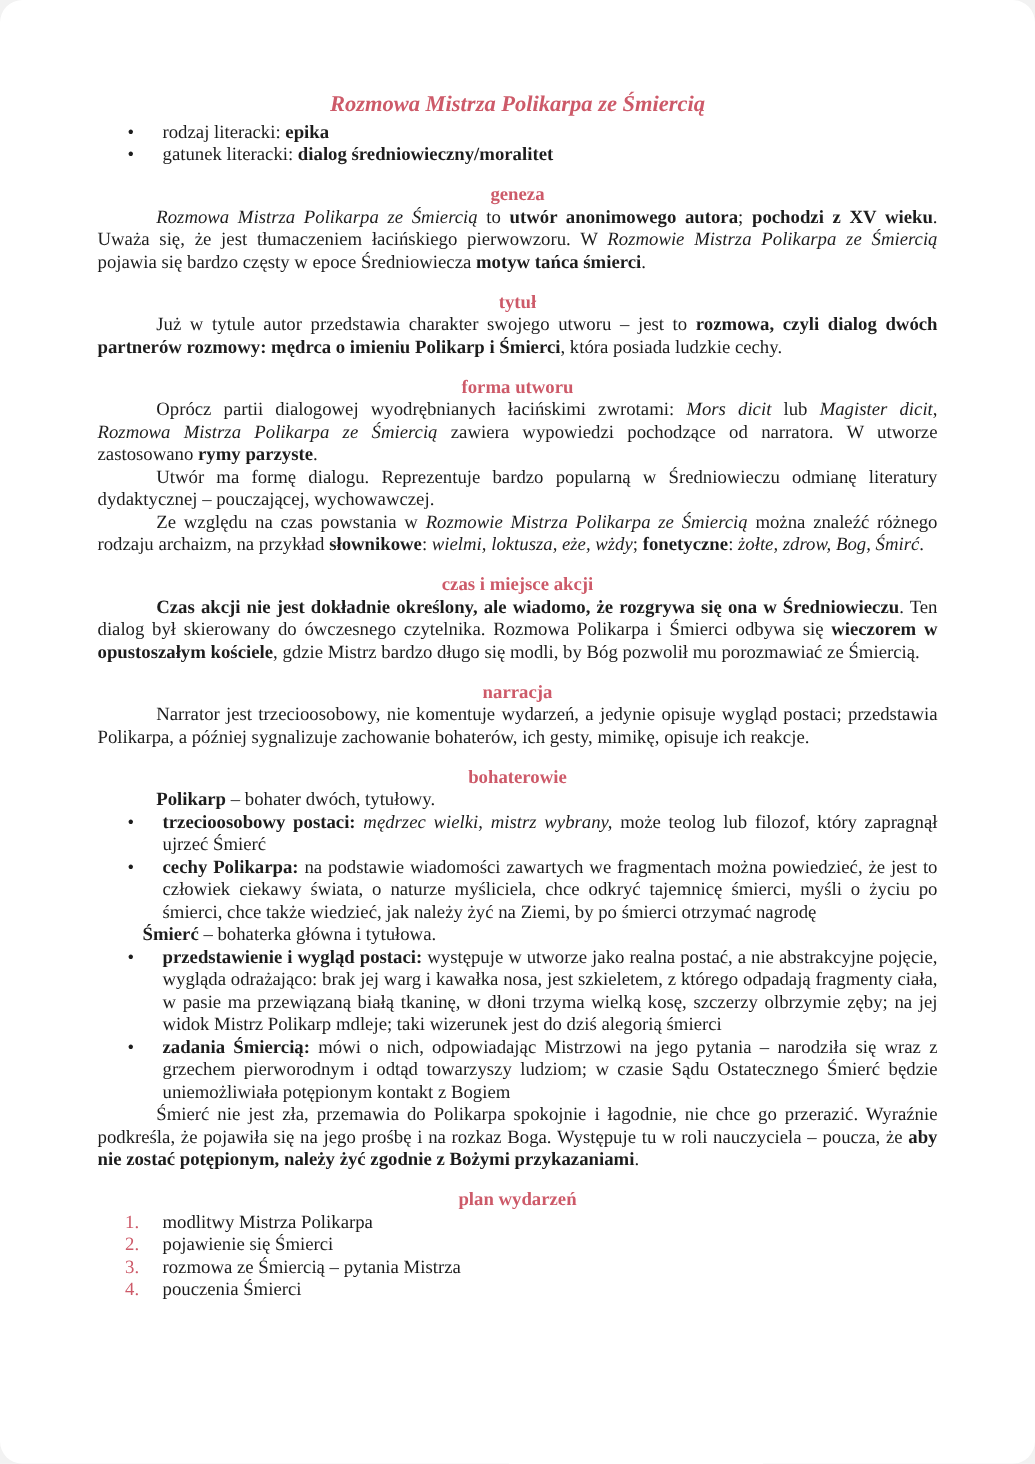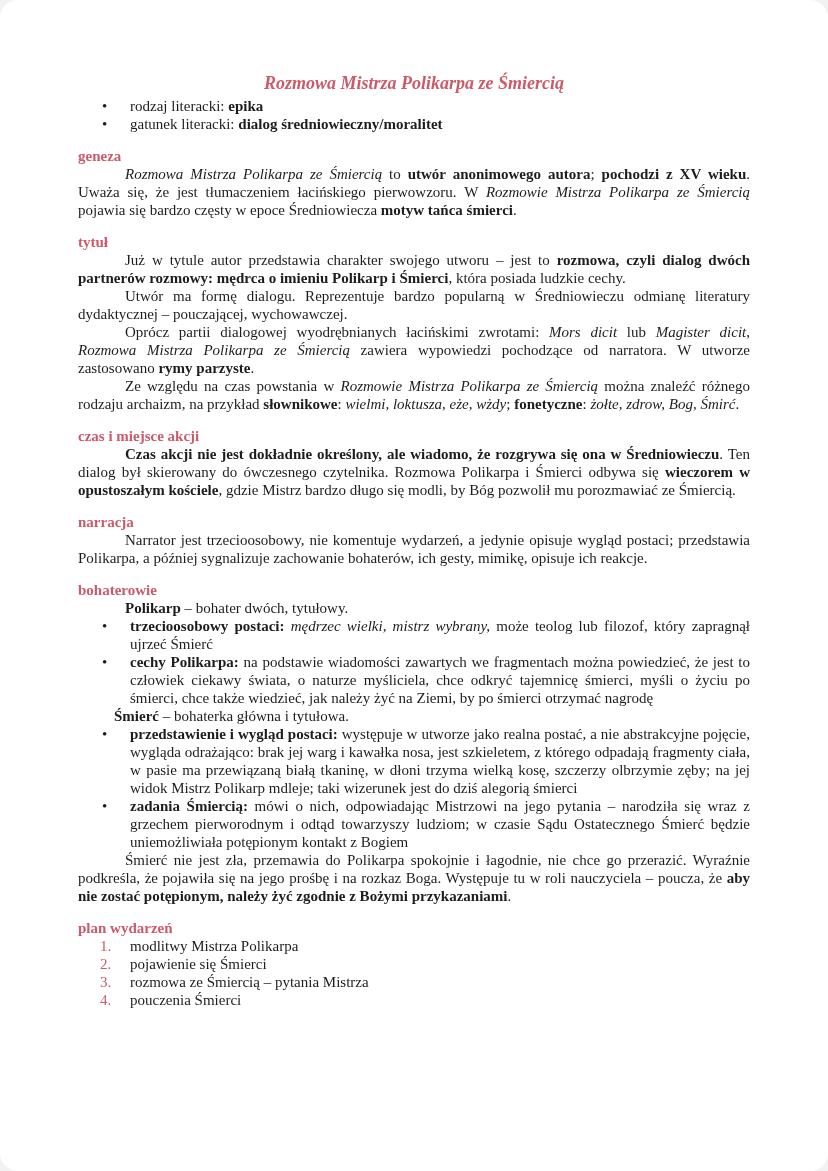--- a/index.html
+++ b/index.html
@@ -18,20 +18,21 @@
   }
   .title{
     margin:0 0 3px 0;
     text-align:center;
     font-size:18px;line-height:22px;
     font-weight:bold;font-style:italic;
     color:var(--accent);
   }
   .heading{
     margin:14px 0 0 0;
+    text-align:center;
     font-size:15px;line-height:18px;
     font-weight:bold;
     color:var(--accent);
   }
   .para{margin:0;text-align:justify;}
   .para.indent{text-indent:47px;}
   .para.hang{margin-left:36px;}
   .bullets,.numbers{margin:0;padding:0;list-style:none;}
   .item{position:relative;padding-left:52px;text-align:justify;}
   .marker{position:absolute;left:24px;top:0;}
@@ -46,22 +47,23 @@
   <h1 class="title">Rozmowa Mistrza Polikarpa ze Śmiercią</h1>
   <div id="doc">
       <ul class="bullets">
         <li class="item"><span class="marker">•</span><span><span>rodzaj literacki: </span><span class="b">epika</span></span></li>
         <li class="item"><span class="marker">•</span><span><span>gatunek literacki: </span><span class="b">dialog średniowieczny/moralitet</span></span></li>
       </ul>
       <h2 class="heading">geneza</h2>
       <p class="para indent"><span class="i">Rozmowa Mistrza Polikarpa ze Śmiercią</span><span> to </span><span class="b">utwór anonimowego autora</span><span>; </span><span class="b">pochodzi z XV wieku</span><span>. Uważa się, że jest tłumaczeniem łacińskiego pierwowzoru. W </span><span class="i">Rozmowie Mistrza Polikarpa ze Śmiercią</span><span> pojawia się bardzo częsty w epoce Średniowiecza </span><span class="b">motyw tańca śmierci</span><span>.</span></p>
       <h2 class="heading">tytuł</h2>
       <p class="para indent"><span>Już w tytule autor przedstawia charakter swojego utworu – jest to </span><span class="b">rozmowa, czyli dialog dwóch partnerów rozmowy: mędrca o imieniu Polikarp i Śmierci</span><span>, która posiada ludzkie cechy.</span></p>
+      <h2 class="heading">forma utworu</h2>
+      <p class="para indent"><span>Oprócz partii dialogowej wyodrębnianych łacińskimi zwrotami: </span><span class="i">Mors dicit</span><span> lub </span><span class="i">Magister dicit</span><span>, </span><span class="i">Rozmowa Mistrza Polikarpa ze Śmiercią</span><span> zawiera wypowiedzi pochodzące od narratora. W utworze zastosowano </span><span class="b">rymy parzyste</span><span>.</span></p>
       <p class="para indent"><span>Utwór ma formę dialogu. Reprezentuje bardzo popularną w Średniowieczu odmianę literatury dydaktycznej – pouczającej, wychowawczej.</span></p>
-      <p class="para indent"><span>Oprócz partii dialogowej wyodrębnianych łacińskimi zwrotami: </span><span class="i">Mors dicit</span><span> lub </span><span class="i">Magister dicit</span><span>, </span><span class="i">Rozmowa Mistrza Polikarpa ze Śmiercią</span><span> zawiera wypowiedzi pochodzące od narratora. W utworze zastosowano </span><span class="b">rymy parzyste</span><span>.</span></p>
       <p class="para indent"><span>Ze względu na czas powstania w </span><span class="i">Rozmowie Mistrza Polikarpa ze Śmiercią</span><span> można znaleźć różnego rodzaju archaizm, na przykład </span><span class="b">słownikowe</span><span>: </span><span class="i">wielmi, loktusza, eże, wżdy</span><span>; </span><span class="b">fonetyczne</span><span>: </span><span class="i">żołte, zdrow, Bog, Śmirć</span><span>.</span></p>
       <h2 class="heading">czas i miejsce akcji</h2>
       <p class="para indent"><span class="b">Czas akcji nie jest dokładnie określony, ale wiadomo, że rozgrywa się ona w Średniowieczu</span><span>. Ten dialog był skierowany do ówczesnego czytelnika. Rozmowa Polikarpa i Śmierci odbywa się </span><span class="b">wieczorem w opustoszałym kościele</span><span>, gdzie Mistrz bardzo długo się modli, by Bóg pozwolił mu porozmawiać ze Śmiercią.</span></p>
       <h2 class="heading">narracja</h2>
       <p class="para indent"><span>Narrator jest trzecioosobowy, nie komentuje wydarzeń, a jedynie opisuje wygląd postaci; przedstawia Polikarpa, a później sygnalizuje zachowanie bohaterów, ich gesty, mimikę, opisuje ich reakcje.</span></p>
       <h2 class="heading">bohaterowie</h2>
       <p class="para indent"><span class="b">Polikarp</span><span> – bohater dwóch, tytułowy.</span></p>
       <ul class="bullets">
         <li class="item"><span class="marker">•</span><span><span class="b">trzecioosobowy postaci:</span><span> </span><span class="i">mędrzec wielki, mistrz wybrany,</span><span> może teolog lub filozof, który zapragnął ujrzeć Śmierć</span></span></li>
         <li class="item"><span class="marker">•</span><span><span class="b">cechy Polikarpa:</span><span> na podstawie wiadomości zawartych we fragmentach można powiedzieć, że jest to człowiek ciekawy świata, o naturze myśliciela, chce odkryć tajemnicę śmierci, myśli o życiu po śmierci, chce także wiedzieć, jak należy żyć na Ziemi, by po śmierci otrzymać nagrodę</span></span></li>

